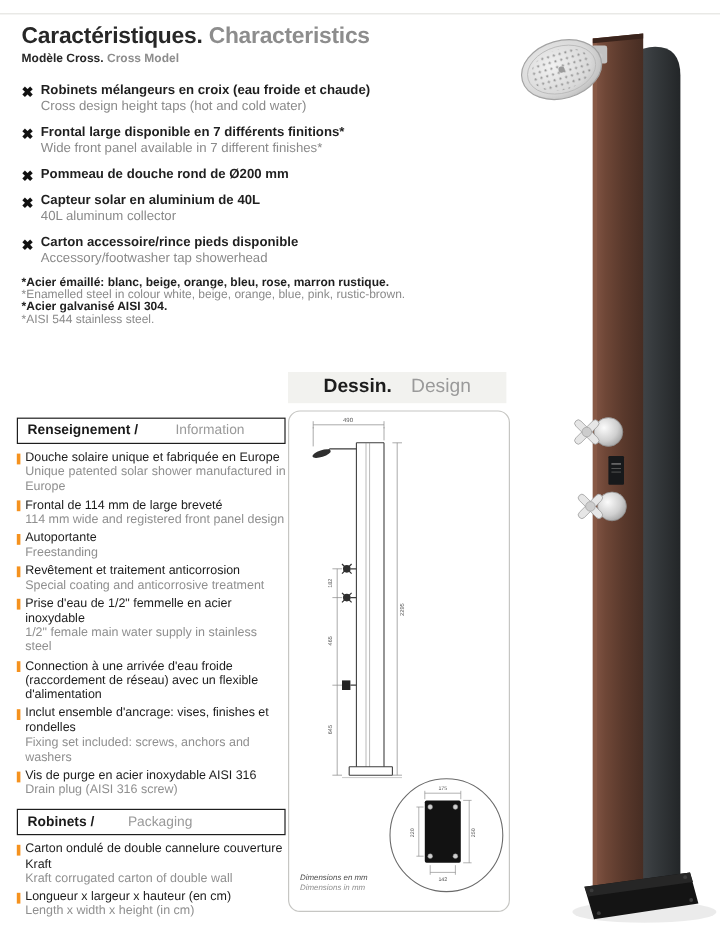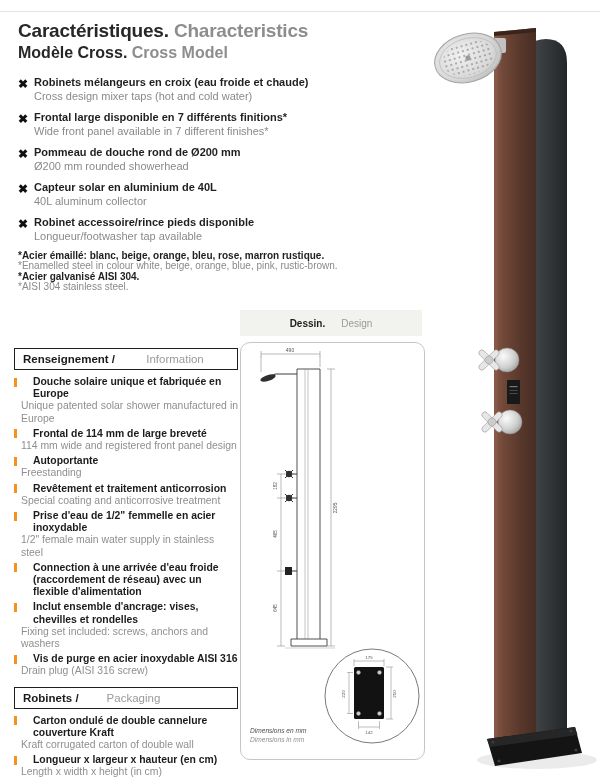--- a/index.html
+++ b/index.html
@@ -4,46 +4,46 @@
 <style>
   html,body{margin:0;padding:0;background:#ffffff;}
   .page{position:relative;width:600px;height:780px;background:#fff;overflow:hidden;
         font-family:"Liberation Sans", sans-serif;color:#272727;}
   .top-rule{position:absolute;left:0;top:11px;width:600px;height:1px;background:#e4e4e0;}
 
   
   .head-block{position:absolute;left:18px;top:20px;width:400px;}
   .title{font-size:19px;font-weight:bold;letter-spacing:-0.2px;line-height:22px;}
   .title .en{color:#8d8d8d;font-weight:bold;}
-  .subtitle{font-size:16px;font-weight:bold;margin-top:2px;}
+  .subtitle{font-size:10px;font-weight:bold;margin-top:2px;}
   .subtitle .en{color:#8d8d8d;}
   .features{margin-top:14px;}
   .feat{position:relative;padding-left:16px;margin-bottom:8px;font-size:11px;line-height:13.5px;}
   .feat .x{position:absolute;left:0;top:2px;font-size:12px;font-weight:bold;color:#111;}
   .feat .fr{font-weight:bold;color:#1f1f1f;}
   .feat .en{color:#8a8a8a;}
   .footnotes{margin-top:8px;font-size:10px;line-height:10.4px;}
   .fn{color:#8a8a8a;}
   .fn.bold{color:#1f1f1f;font-weight:bold;}
 
   
   .left-panel{position:absolute;left:14px;top:348px;width:224px;}
   .panel-head{border:1.2px solid #1e1e1e;padding:4px 0 4px 8px;font-size:11.5px;font-weight:bold;color:#1a1a1a;}
   .panel-head .en{color:#9a9a9a;font-weight:normal;padding-left:28px;}
   .panel-items{margin-top:6px;}
   .pitem{position:relative;padding-left:7px;margin-bottom:3px;font-size:10.4px;line-height:12.2px;}
   .pitem .bullet{position:absolute;left:0;top:1.5px;width:3px;height:9px;background:#f5921e;}
-  .pitem .fr{font-weight:bold;color:#1c1c1c;margin-left:12px;}
+  .pitem .fr{font-weight:normal;color:#1c1c1c;}
   .pitem .en{color:#8f8f8f;}
   .pitem .en.justify{text-align:justify;}
   .panel-head.second{margin-top:9px;}
 
   
   .design-label{position:absolute;left:240px;top:310px;width:182px;height:26px;background:#f2f2ef;
-      display:flex;align-items:center;justify-content:center;font-size:10px;font-weight:bold;color:#1d1d1d;}
+      display:flex;align-items:center;justify-content:center;font-size:16px;font-weight:bold;color:#1d1d1d;}
   .design-label .en{color:#9a9a9a;font-weight:normal;margin-left:16px;}
   .drawing-box{position:absolute;left:240px;top:342px;width:185px;height:418px;
       border:1.5px solid #c6c6c3;border-radius:10px;background:#fff;box-sizing:border-box;}
   .drawing-box svg{display:block;}
 
   
   .photo{position:absolute;left:425px;top:8px;width:175px;height:770px;}
 </style>
 </head>
 <body>
@@ -58,49 +58,48 @@
     </div>
     <div class="subtitle">
       <span>Modèle Cross.</span>
       <span class="en">Cross Model</span>
     </div>
 
     <div class="features">
       <div class="feat">
         <span class="x">✖</span>
         <div class="fr">Robinets mélangeurs en croix (eau froide et chaude)</div>
-        <div class="en">Cross design mixer taps (hot and cold water)</div>
+        <div class="en">Cross design height taps (hot and cold water)</div>
       </div>
       <div class="feat">
         <span class="x">✖</span>
         <div class="fr">Frontal large disponible en 7 différents finitions*</div>
         <div class="en">Wide front panel available in 7 different finishes*</div>
       </div>
       <div class="feat">
         <span class="x">✖</span>
         <div class="fr">Pommeau de douche rond de Ø200 mm</div>
-        <div class="en">Ø200 mm rounded showerhead</div>
       </div>
       <div class="feat">
         <span class="x">✖</span>
         <div class="fr">Capteur solar en aluminium de 40L</div>
         <div class="en">40L aluminum collector</div>
       </div>
       <div class="feat">
         <span class="x">✖</span>
-        <div class="fr">Robinet accessoire/rince pieds disponible</div>
-        <div class="en">Longueur/footwasher tap available</div>
+        <div class="fr">Carton accessoire/rince pieds disponible</div>
+        <div class="en">Accessory/footwasher tap showerhead</div>
       </div>
     </div>
 
     <div class="footnotes">
       <div class="fn bold">*Acier émaillé: blanc, beige, orange, bleu, rose, marron rustique.</div>
       <div class="fn">*Enamelled steel in colour white, beige, orange, blue, pink, rustic-brown.</div>
       <div class="fn bold">*Acier galvanisé AISI 304.</div>
-      <div class="fn">*AISI 304 stainless steel.</div>
+      <div class="fn">*AISI 544 stainless steel.</div>
     </div>
   </div>
 
   <div class="design-label">
     <span>Dessin.</span>
     <span class="en">Design</span>
   </div>
 
   <div class="drawing-box">
     <svg width="182" height="415" viewBox="0 0 182 415">
@@ -228,21 +227,21 @@
         <span class="bullet"></span>
         <div class="fr">Prise d'eau de 1/2" femmelle en acier inoxydable</div>
         <div class="en">1/2" female main water supply in stainless steel</div>
       </div>
       <div class="pitem">
         <span class="bullet"></span>
         <div class="fr">Connection à une arrivée d'eau froide (raccordement de réseau) avec un flexible d'alimentation</div>
       </div>
       <div class="pitem">
         <span class="bullet"></span>
-        <div class="fr">Inclut ensemble d'ancrage: vises, chevilles et rondelles</div>
+        <div class="fr">Inclut ensemble d'ancrage: vises, finishes et rondelles</div>
         <div class="en">Fixing set included: screws, anchors and washers</div>
       </div>
       <div class="pitem">
         <span class="bullet"></span>
         <div class="fr">Vis de purge en acier inoxydable AISI 316</div>
         <div class="en">Drain plug (AISI 316 screw)</div>
       </div>
     </div>
 
     <div class="panel-head second">

